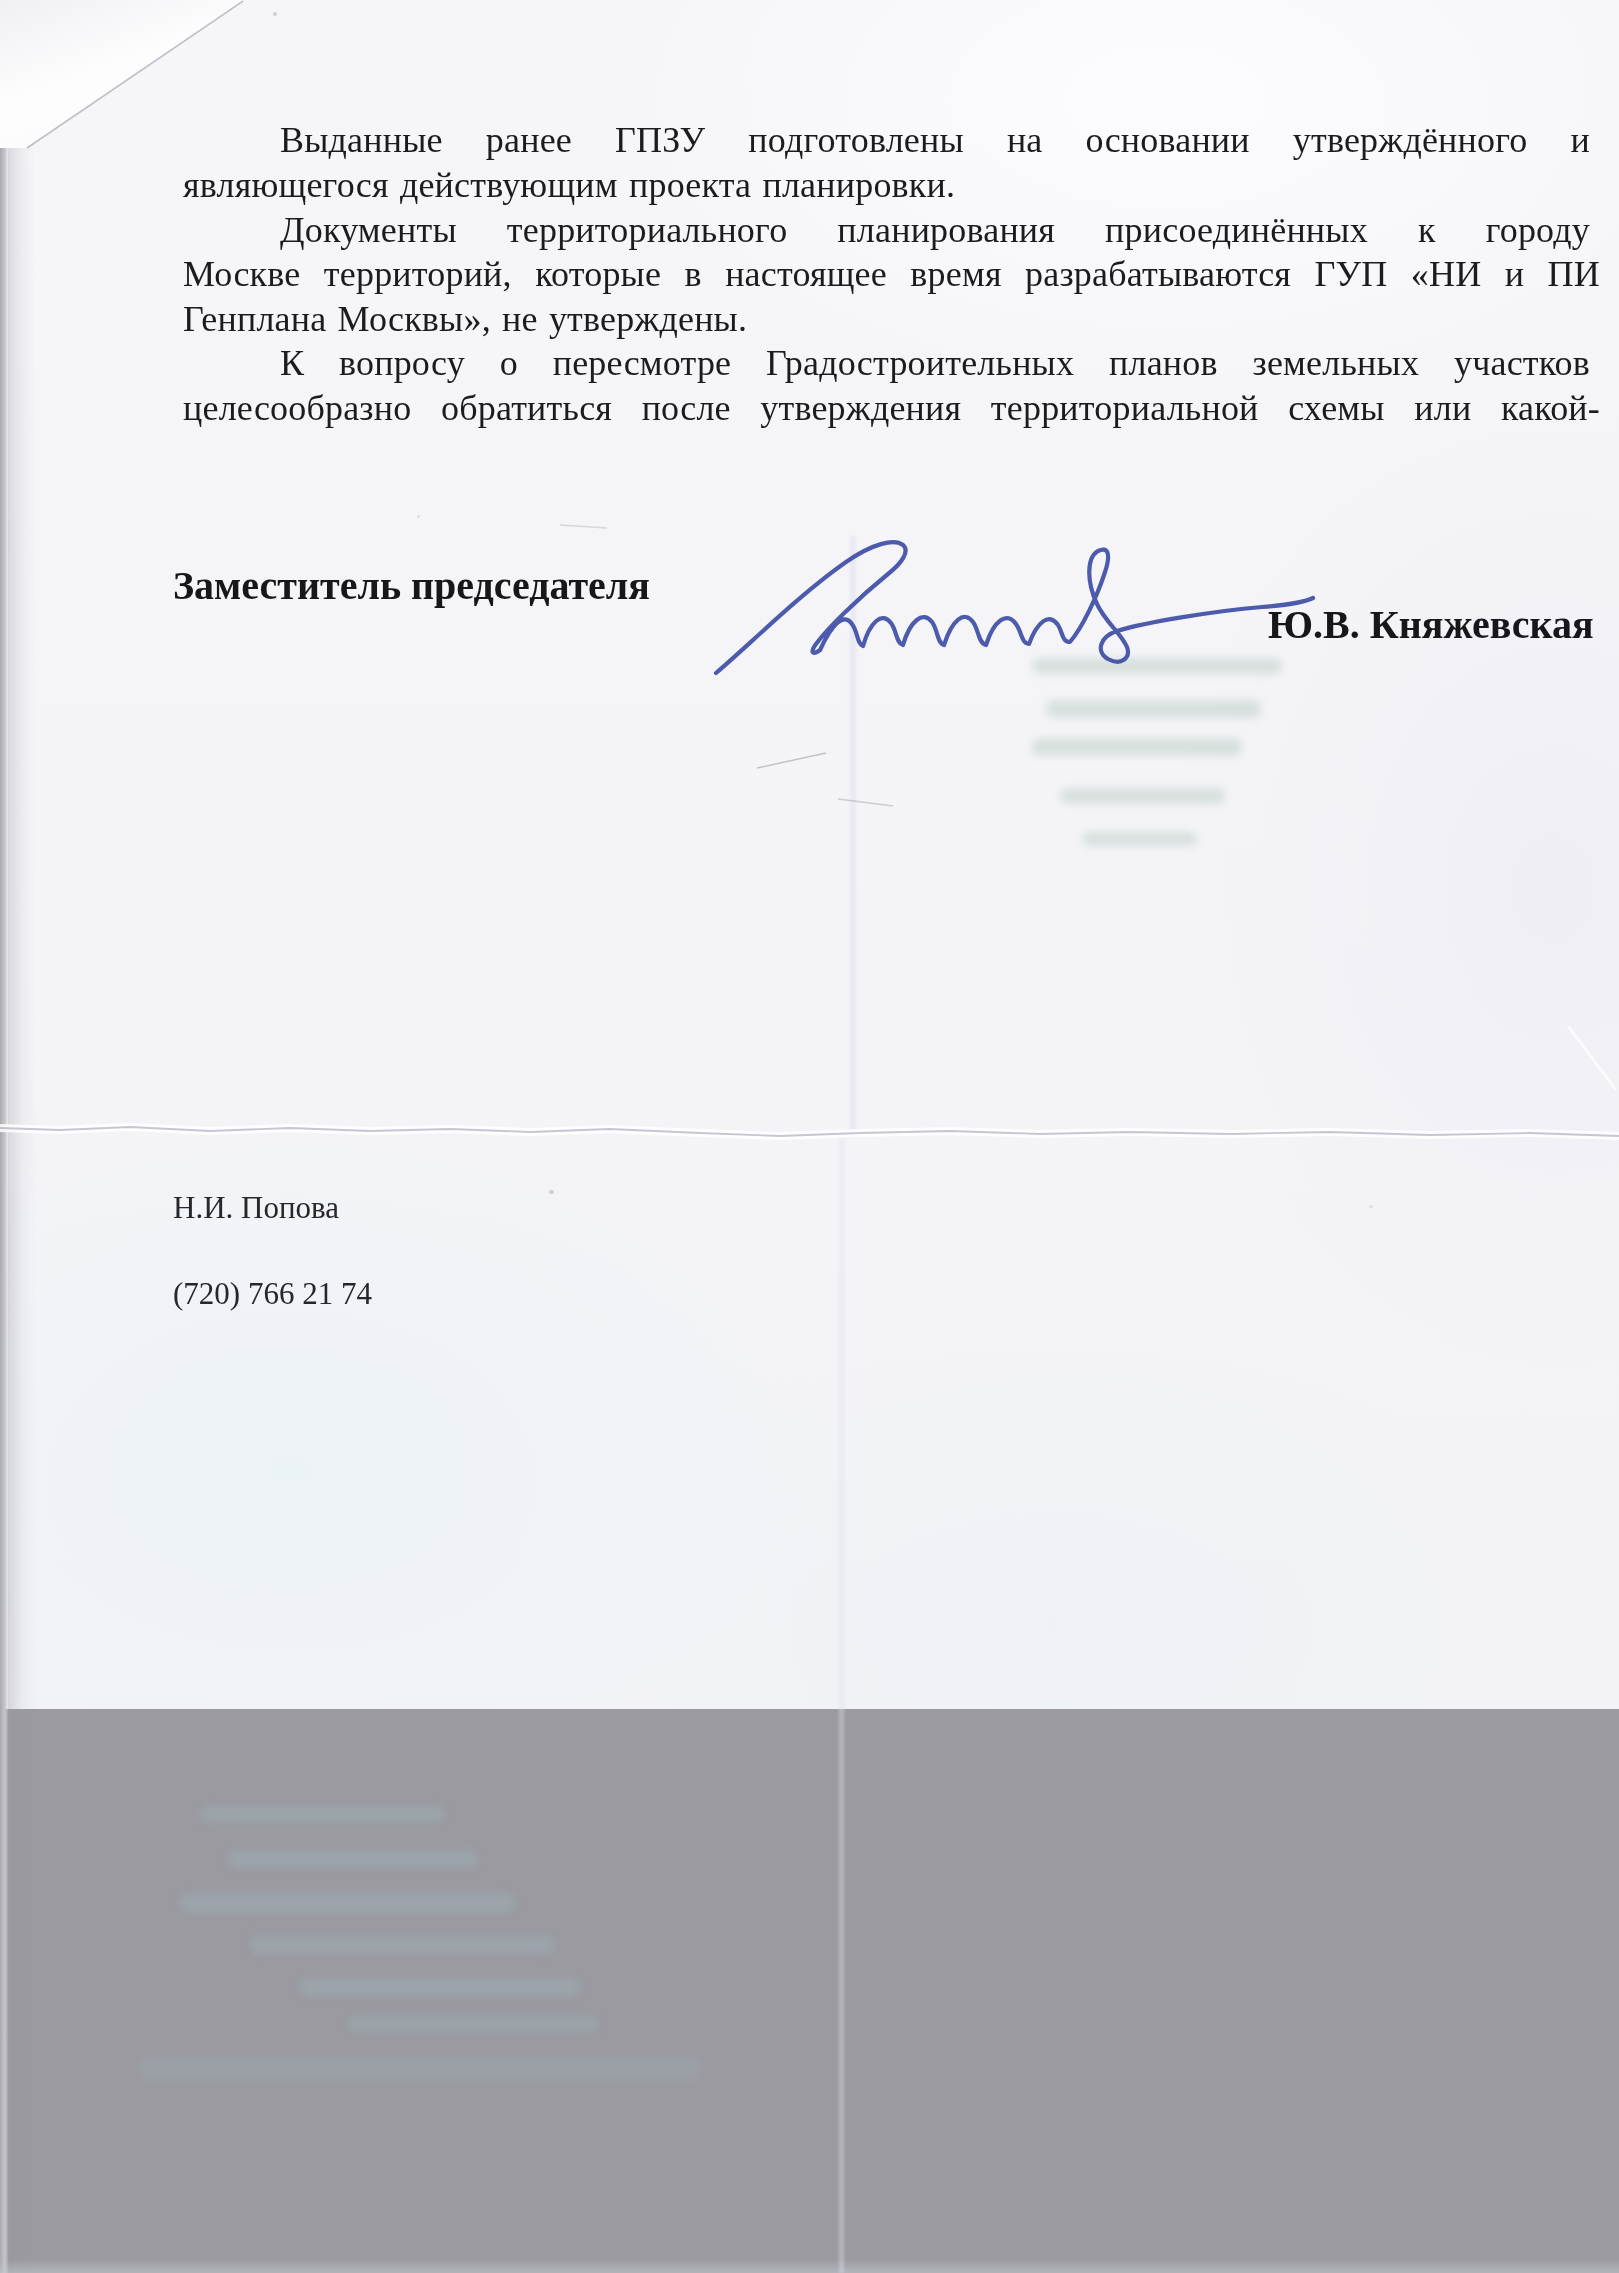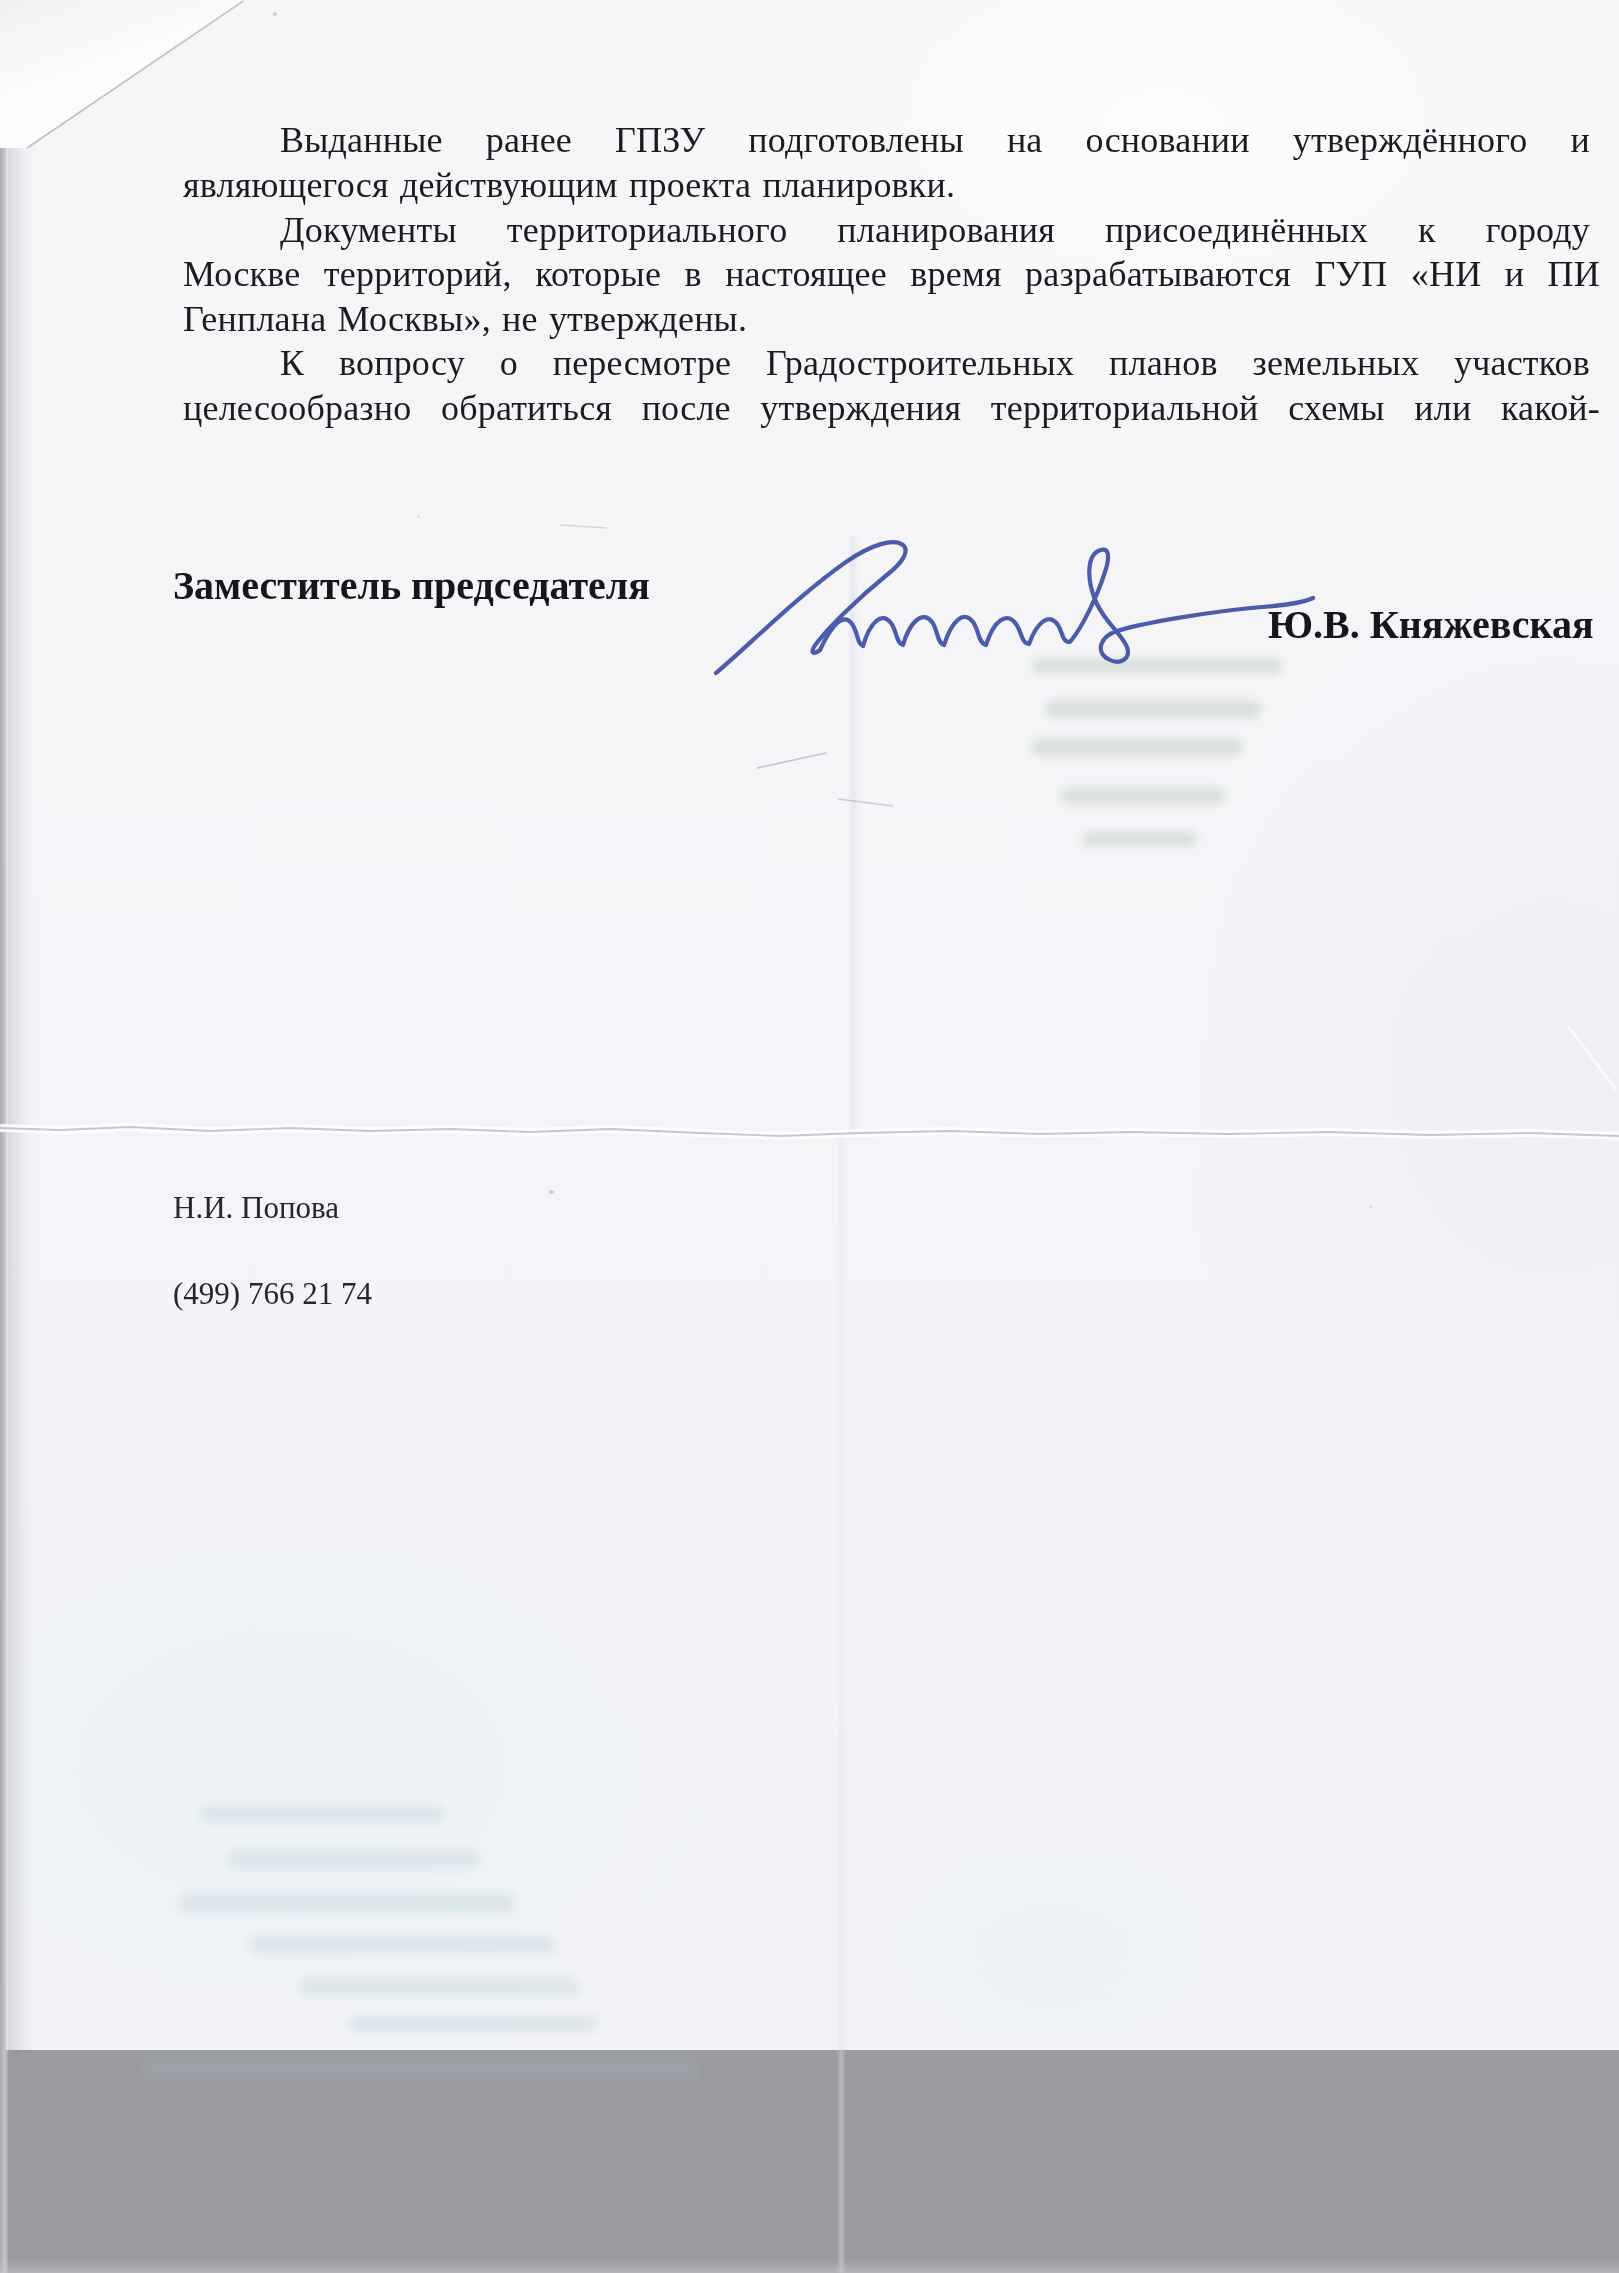--- a/index.html
+++ b/index.html
@@ -3,21 +3,21 @@
 <meta charset="utf-8">
 <style>
   html,body{margin:0;padding:0;}
   body{
     width:1619px;height:2273px;
     background:#9a9aa0;
     font-family:"Liberation Serif", serif;
     overflow:hidden;
   }
   .page{
-    position:relative;width:1619px;height:2050px;
+    position:relative;width:1619px;height:1709px;
     color:#1b1b20;
     background:
       radial-gradient(900px 500px at 72% 6%, rgba(253,253,255,.9), rgba(253,253,255,0) 60%),
       radial-gradient(700px 900px at 96% 52%, rgba(233,233,242,.55), rgba(233,233,242,0) 55%),
       radial-gradient(900px 600px at 18% 86%, rgba(224,240,245,.40), rgba(224,240,245,0) 60%),
       radial-gradient(800px 500px at 65% 95%, rgba(228,238,242,.35), rgba(228,238,242,0) 60%),
       linear-gradient(#f6f6f9,#f3f3f7);
   }
   .abs{position:absolute;}
   
@@ -89,21 +89,21 @@
   <div class="abs bline jl ind l2">Документы территориального планирования  присоединённых к городу</div>
   <div class="abs bline jl l3">Москве территорий, которые в настоящее время разрабатываются ГУП «НИ и ПИ</div>
   <div class="abs bline ll l4">Генплана Москвы», не утверждены.</div>
   <div class="abs bline jl ind l5">К вопросу о пересмотре Градостроительных планов земельных участков</div>
   <div class="abs bline jl l6">целесообразно обратиться после утверждения территориальной схемы или какой-</div>
 
   <div class="abs sig-title st1">Заместитель председателя</div>
   <div class="abs signer">Ю.В. Княжевская</div>
 
   <div class="abs contact-line c1">Н.И. Попова</div>
-  <div class="abs contact-line c2">(499) 766 21 74</div>
+  <div class="abs contact-line c2">(720) 766 21 74</div>
 
   <svg class="abs svg-overlay" viewBox="0 0 1619 2273">
 
     <path d="M0 1128 L60 1130 L130 1127 L210 1131 L290 1128 L370 1131 L450 1129 L530 1132 L610 1129 L700 1133 L780 1136 L860 1133 L950 1131 L1040 1134 L1130 1132 L1230 1134 L1330 1132 L1430 1135 L1530 1133 L1619 1136" fill="none" stroke="rgba(255,255,255,0.85)" stroke-width="8" stroke-linejoin="round"></path>
     <path d="M0 1128 L60 1130 L130 1127 L210 1131 L290 1128 L370 1131 L450 1129 L530 1132 L610 1129 L700 1133 L780 1136 L860 1133 L950 1131 L1040 1134 L1130 1132 L1230 1134 L1330 1132 L1430 1135 L1530 1133 L1619 1136" fill="none" stroke="rgba(128,128,162,0.45)" stroke-width="1.8" stroke-linejoin="round"></path>
 
     <path d="M243 1 L27 148" fill="none" stroke="rgba(150,150,162,0.55)" stroke-width="2"></path>
     <path d="M239 0 L24 145" fill="none" stroke="rgba(255,255,255,0.8)" stroke-width="2"></path>
 
     <path d="M757 768 L826 753" fill="none" stroke="rgba(130,130,145,0.45)" stroke-width="1.5"></path>

